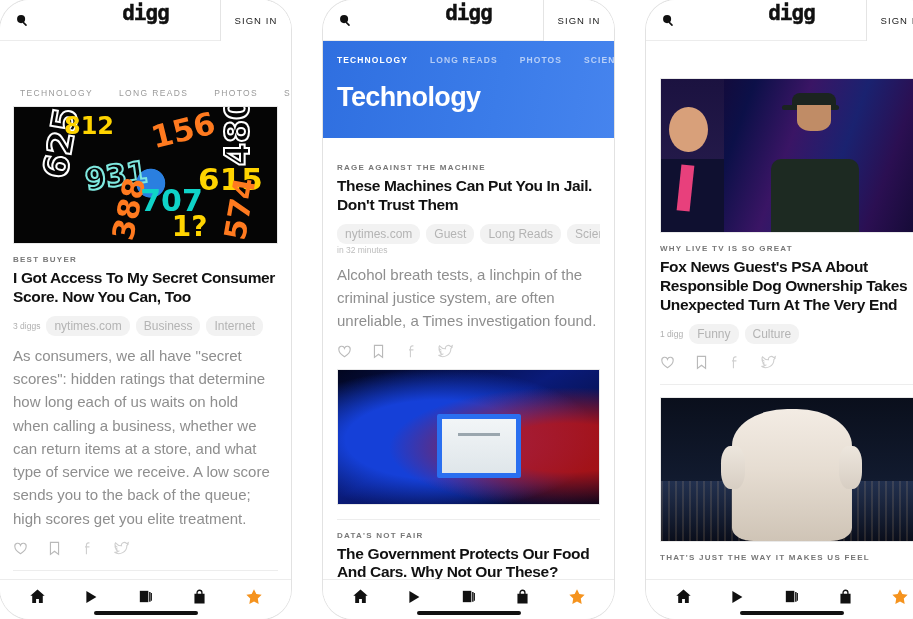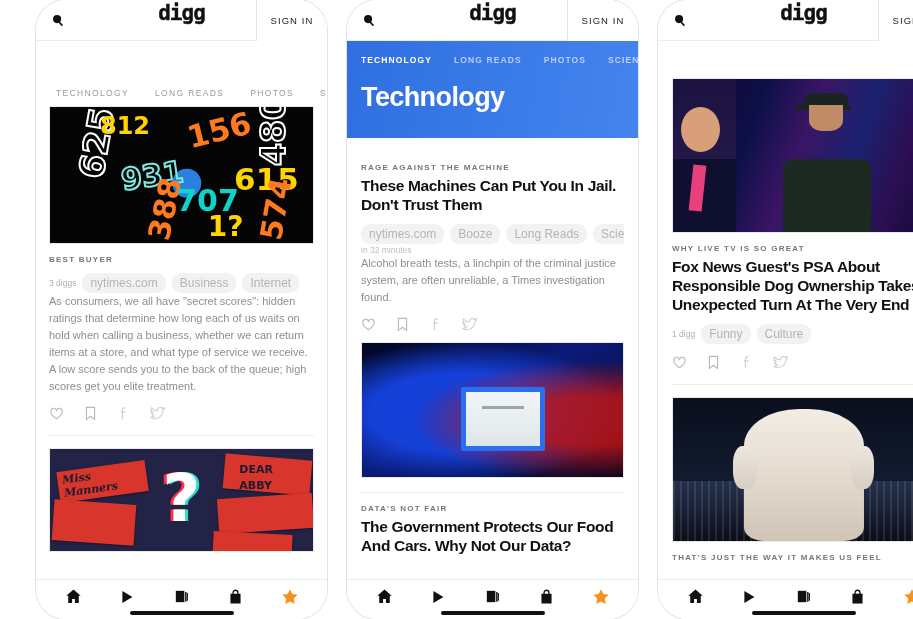--- a/index.html
+++ b/index.html
@@ -6,23 +6,22 @@
   html, body {
     width: 913px; height: 619px;
     background: #ffffff;
     font-family: "Liberation Sans", sans-serif;
     overflow: hidden;
   }
   .stage {
     position: relative;
     width: 913px; height: 619px;
     display: flex;
-    gap: 20px;
+    gap: 32px;
     background: #ffffff;
-    padding-left: 36px;
   }
 
   
   .phone {
     position: relative;
     width: 291px;
     height: 619px;
     background: #ffffff;
     border-radius: 30px;
     overflow: hidden;
@@ -178,23 +177,24 @@
     border-radius: 9px;
     padding: 3px 8px;
     white-space: nowrap;
   }
   .timeago {
     font-size: 8.5px;
     color: #bdbdbd;
     margin-top: 1px;
   }
   .excerpt {
-    font-size: 11px;
+    font-size: 15px;
     line-height: 1.55;
     color: #8e8e8e;
+    margin-top: 8px;
   }
   .actions {
     display: flex;
     gap: 20px;
     margin-top: 11px;
     align-items: center;
     padding-bottom: 10px;
   }
   .actions svg { display: block; }
   .divider { height: 1px; background: #ededed; margin: 4px 0 0; }
@@ -392,20 +392,21 @@
             <span class="img-outline" style="left:72%;top:6%;font-size:33px;transform:rotate(-90deg);">480</span>
             <span class="img-outline cy" style="left:27%;top:40%;font-size:30px;transform:rotate(-8deg);">931</span>
             <span style="left:70%;top:42%;font-size:31px;color:#ffd400;">615</span>
             <span style="left:32%;top:64%;font-size:30px;color:#ff7a1f;transform:rotate(-78deg);">388</span>
             <span style="left:48%;top:58%;font-size:30px;color:#0fd3c8;">707</span>
             <span style="left:60%;top:78%;font-size:28px;color:#ffd400;">1?</span>
             <span style="left:74%;top:64%;font-size:30px;color:#ff7a1f;transform:rotate(-80deg);">574</span>
           </div>
 
           <div class="kicker">BEST BUYER</div>
+          <div class="headline">I Got Access To My Secret Consumer Score. Now You Can, Too</div>
 
           <div class="metarow">
             <span class="diggs">3 diggs</span>
             <span class="tag">nytimes.com</span>
             <span class="tag">Business</span>
             <span class="tag">Internet</span>
           </div>
 
           <div class="excerpt">As consumers, we all have "secret scores": hidden ratings that determine how long each of us waits on hold when calling a business, whether we can return items at a store, and what type of service we receive. A low score sends you to the back of the queue; high scores get you elite treatment.</div>
 
@@ -509,21 +510,21 @@
           </div>
           <div class="herotitle">Technology</div>
         </div>
 
         <div class="card" style="padding-top:14px;">
           <div class="kicker">RAGE AGAINST THE MACHINE</div>
           <div class="headline">These Machines Can Put You In Jail. Don't Trust Them</div>
 
           <div class="metarow">
             <span class="tag">nytimes.com</span>
-            <span class="tag">Booze</span>
+            <span class="tag">Guest</span>
             <span class="tag">Long Reads</span>
             <span class="tag">Science</span>
           </div>
 
           <div class="timeago">in 32 minutes</div>
           <div class="excerpt">Alcohol breath tests, a linchpin of the criminal justice system, are often unreliable, a Times investigation found.</div>
 
           <div class="actions">
             <span>
               <svg width="15" height="15" viewBox="0 0 18 18" fill="none" stroke="#b9b9b9" stroke-width="1.3">
@@ -548,21 +549,21 @@
           </div>
 
           <div class="thumb img-breath">
             <div class="screen"></div>
           </div>
           <div class="divider" style="margin-top:14px;"></div>
         </div>
 
         <div class="card">
           <div class="kicker">DATA'S NOT FAIR</div>
-          <div class="headline">The Government Protects Our Food And Cars. Why Not Our Data?</div>
+          <div class="headline">The Government Protects Our Food And Cars. Why Not Our These?</div>
         </div>
 
       </div>
 
       <div class="navbar">
         <span class="nav-ico">
           <svg width="17" height="17" viewBox="0 0 18 18" fill="#111">
               <path d="M9 1.6 1.4 8.1h2V16h4.1v-4.4h3V16h4.1V8.1h2z"></path>
             </svg>
         </span>

